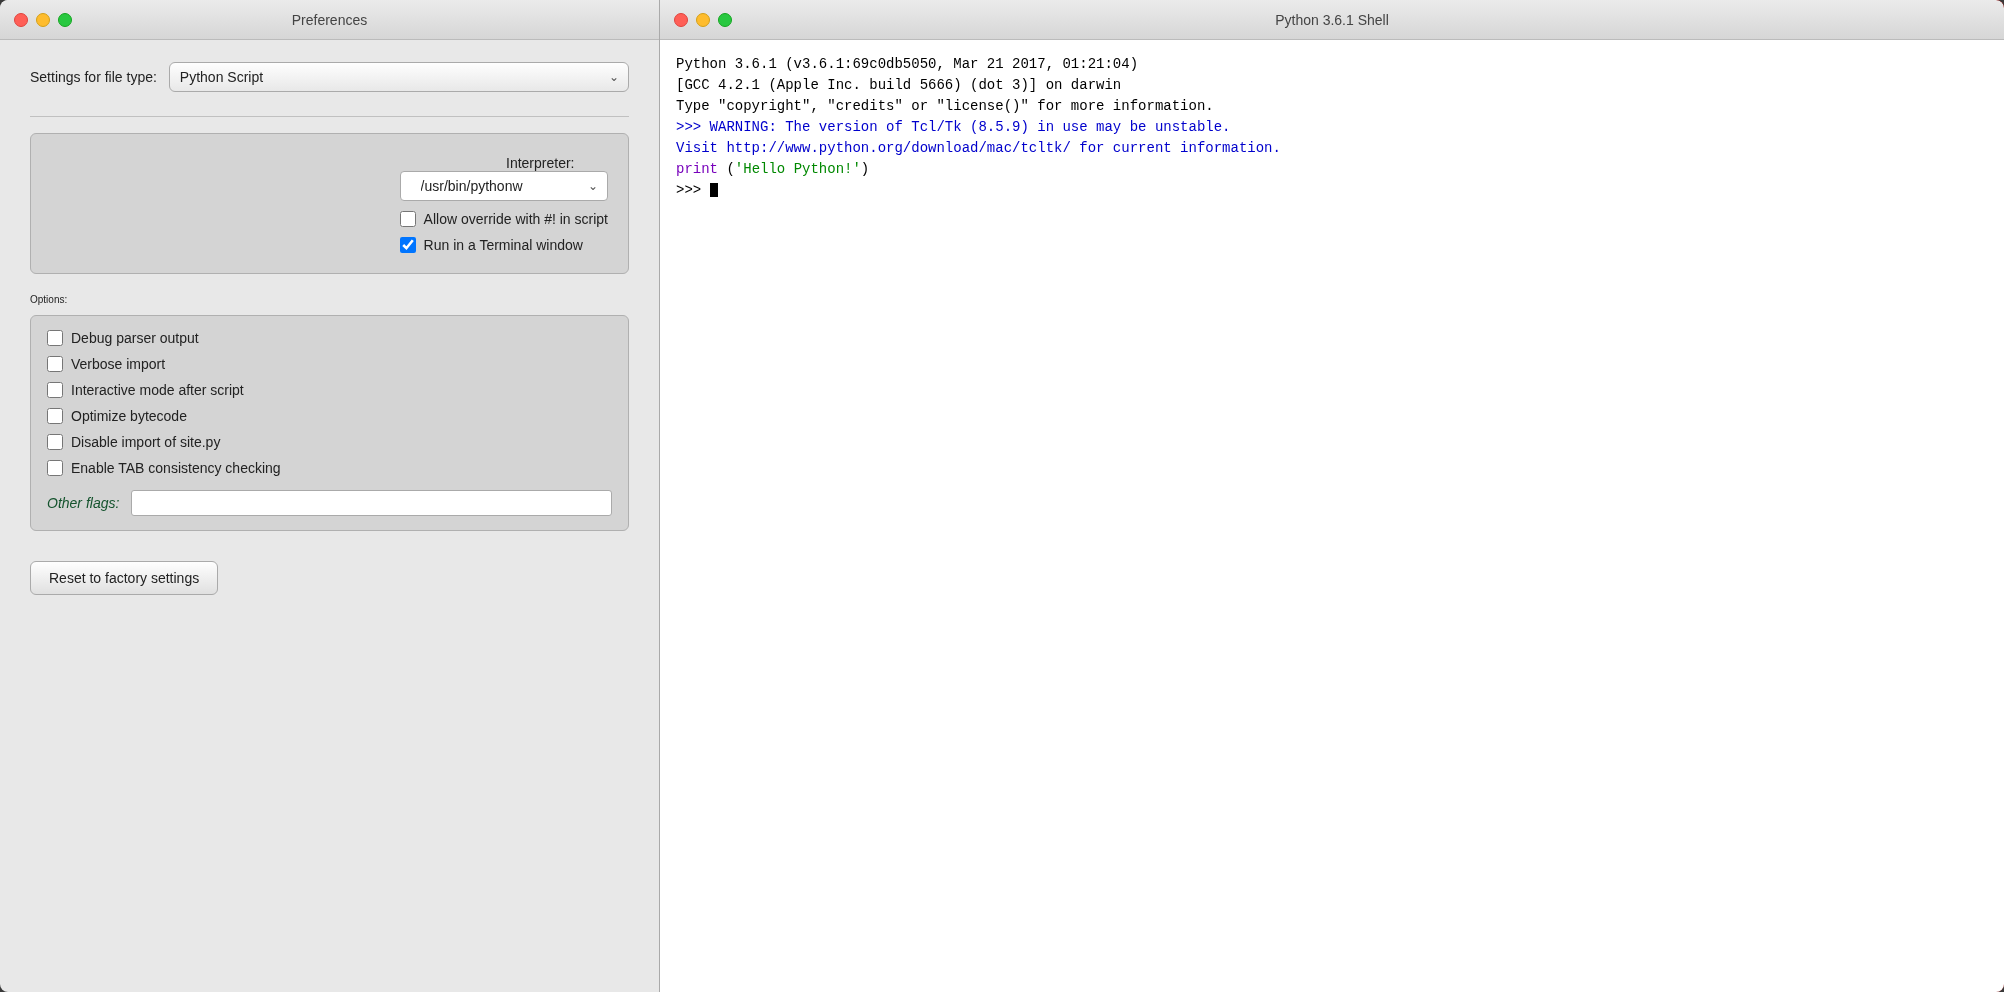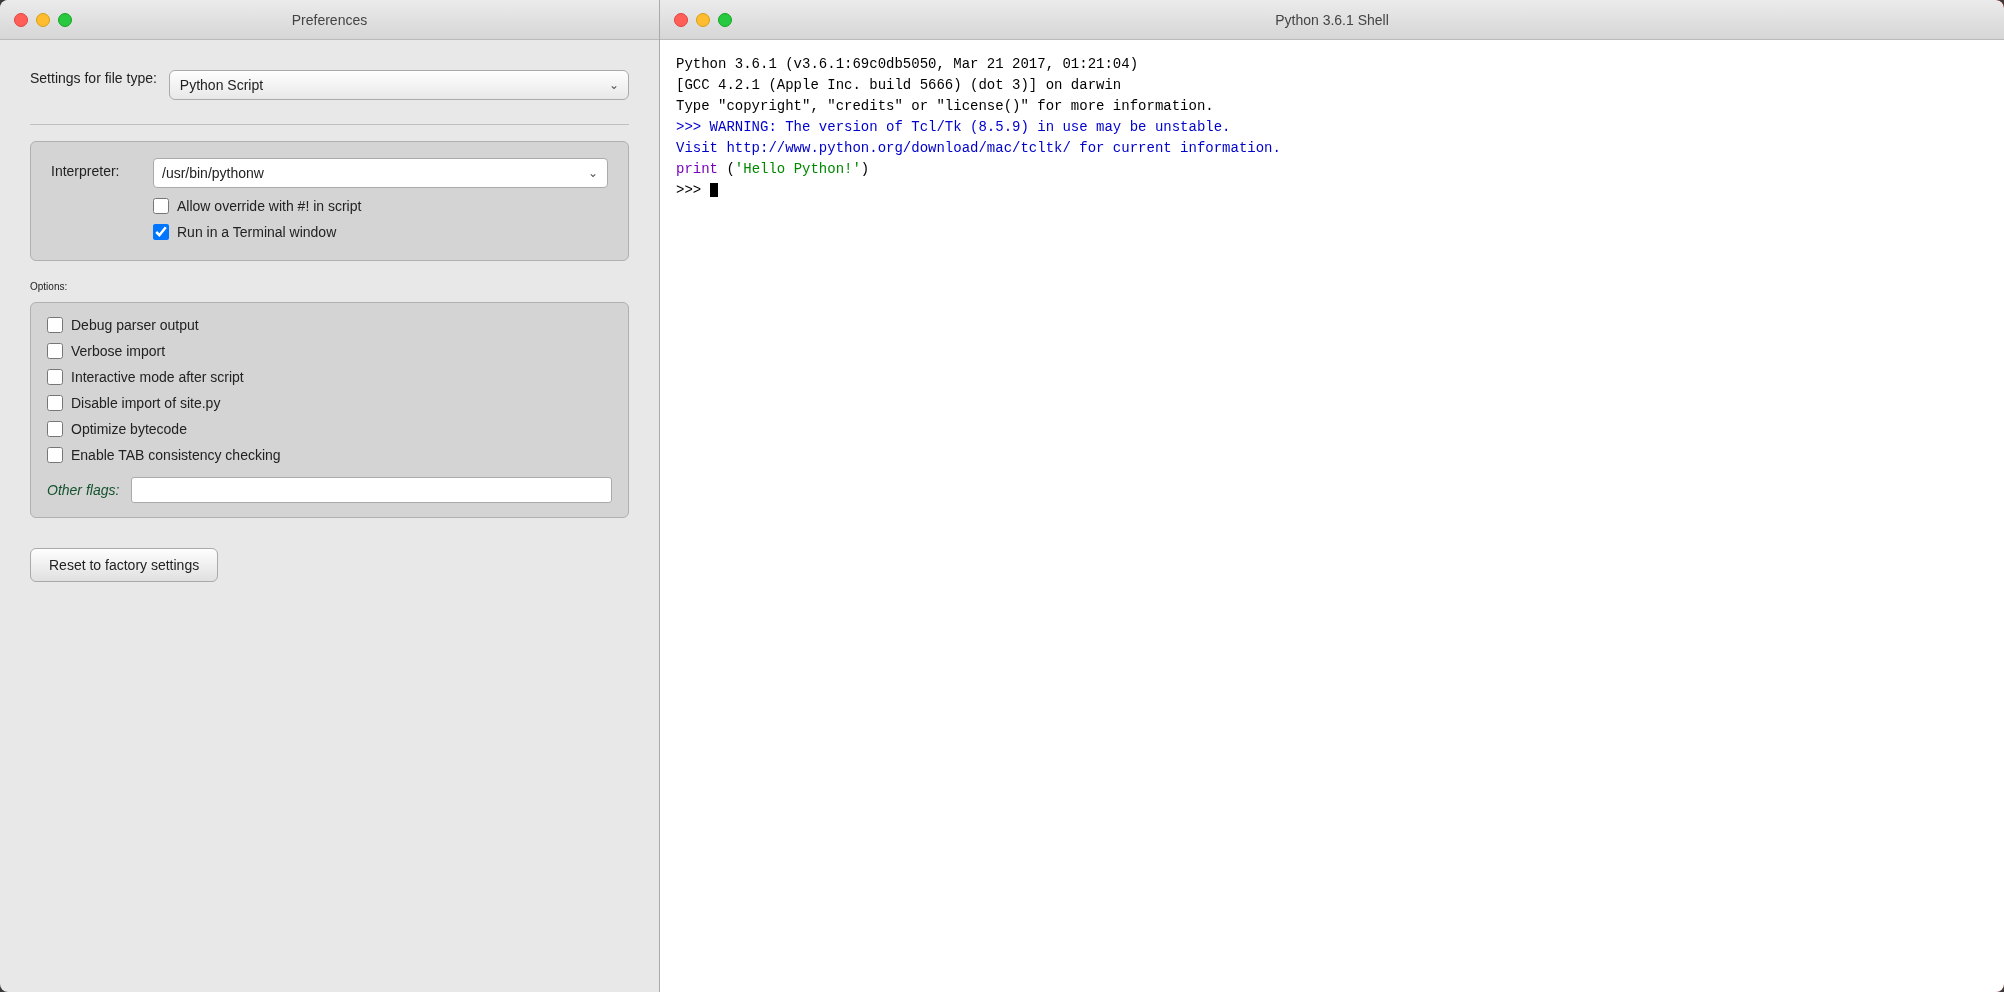--- a/index.html
+++ b/index.html
@@ -60,22 +60,23 @@
     }
 
     .prefs-content {
       padding: 20px 30px;
       flex: 1;
       overflow-y: auto;
     }
 
     .file-type-row {
       display: flex;
+      align-items: center;
       margin-bottom: 24px;
-      margin-top: 10px;
+      margin-top: 2px;
     }
 
     .file-type-label {
       font-size: 14px;
       color: #222;
       margin-right: 12px;
       white-space: nowrap;
     }
 
     .select-wrapper {
@@ -110,22 +111,23 @@
     .section-box {
       background: #d4d4d4;
       border: 1px solid #b0b0b0;
       border-radius: 6px;
       padding: 16px 20px;
       margin-bottom: 20px;
     }
 
     .interpreter-row {
       display: flex;
-      align-items: flex-start;
+      align-items: flex-end;
       margin-bottom: 4px;
+      flex-direction: column;
     }
 
     .interpreter-label {
       font-size: 14px;
       color: #222;
       margin-right: 12px;
       padding-top: 5px;
       white-space: nowrap;
       min-width: 90px;
     }
@@ -142,21 +144,21 @@
       width: 100%;
     }
 
     .interpreter-select-wrapper select {
       width: 100%;
       height: 30px;
       background: white;
       border: 1px solid #aaa;
       border-radius: 4px;
       font-size: 14px;
-      padding: 0 30px 0 8px;
+      padding: 0 30px 0 20px;
       appearance: none;
       -webkit-appearance: none;
       cursor: pointer;
       color: #222;
     }
 
     .checkbox-row {
       display: flex;
       align-items: center;
       gap: 8px;
@@ -385,25 +387,25 @@
         <div class="checkbox-row">
           <input type="checkbox" style="">
           <span>Verbose import</span>
         </div>
         <div class="checkbox-row">
           <input type="checkbox" style="">
           <span>Interactive mode after script</span>
         </div>
         <div class="checkbox-row">
           <input type="checkbox" style="">
+          <span>Optimize bytecode</span>
+        </div>
+        <div class="checkbox-row">
+          <input type="checkbox" style="">
           <span>Disable import of site.py</span>
-        </div>
-        <div class="checkbox-row">
-          <input type="checkbox" style="">
-          <span>Optimize bytecode</span>
         </div>
         <div class="checkbox-row">
           <input type="checkbox" style="">
           <span>Enable TAB consistency checking</span>
         </div>
         <div class="other-flags-row">
           <span class="other-flags-label">Other flags:</span>
           <input type="text" class="other-flags-input" style="">
         </div>
       </div>

